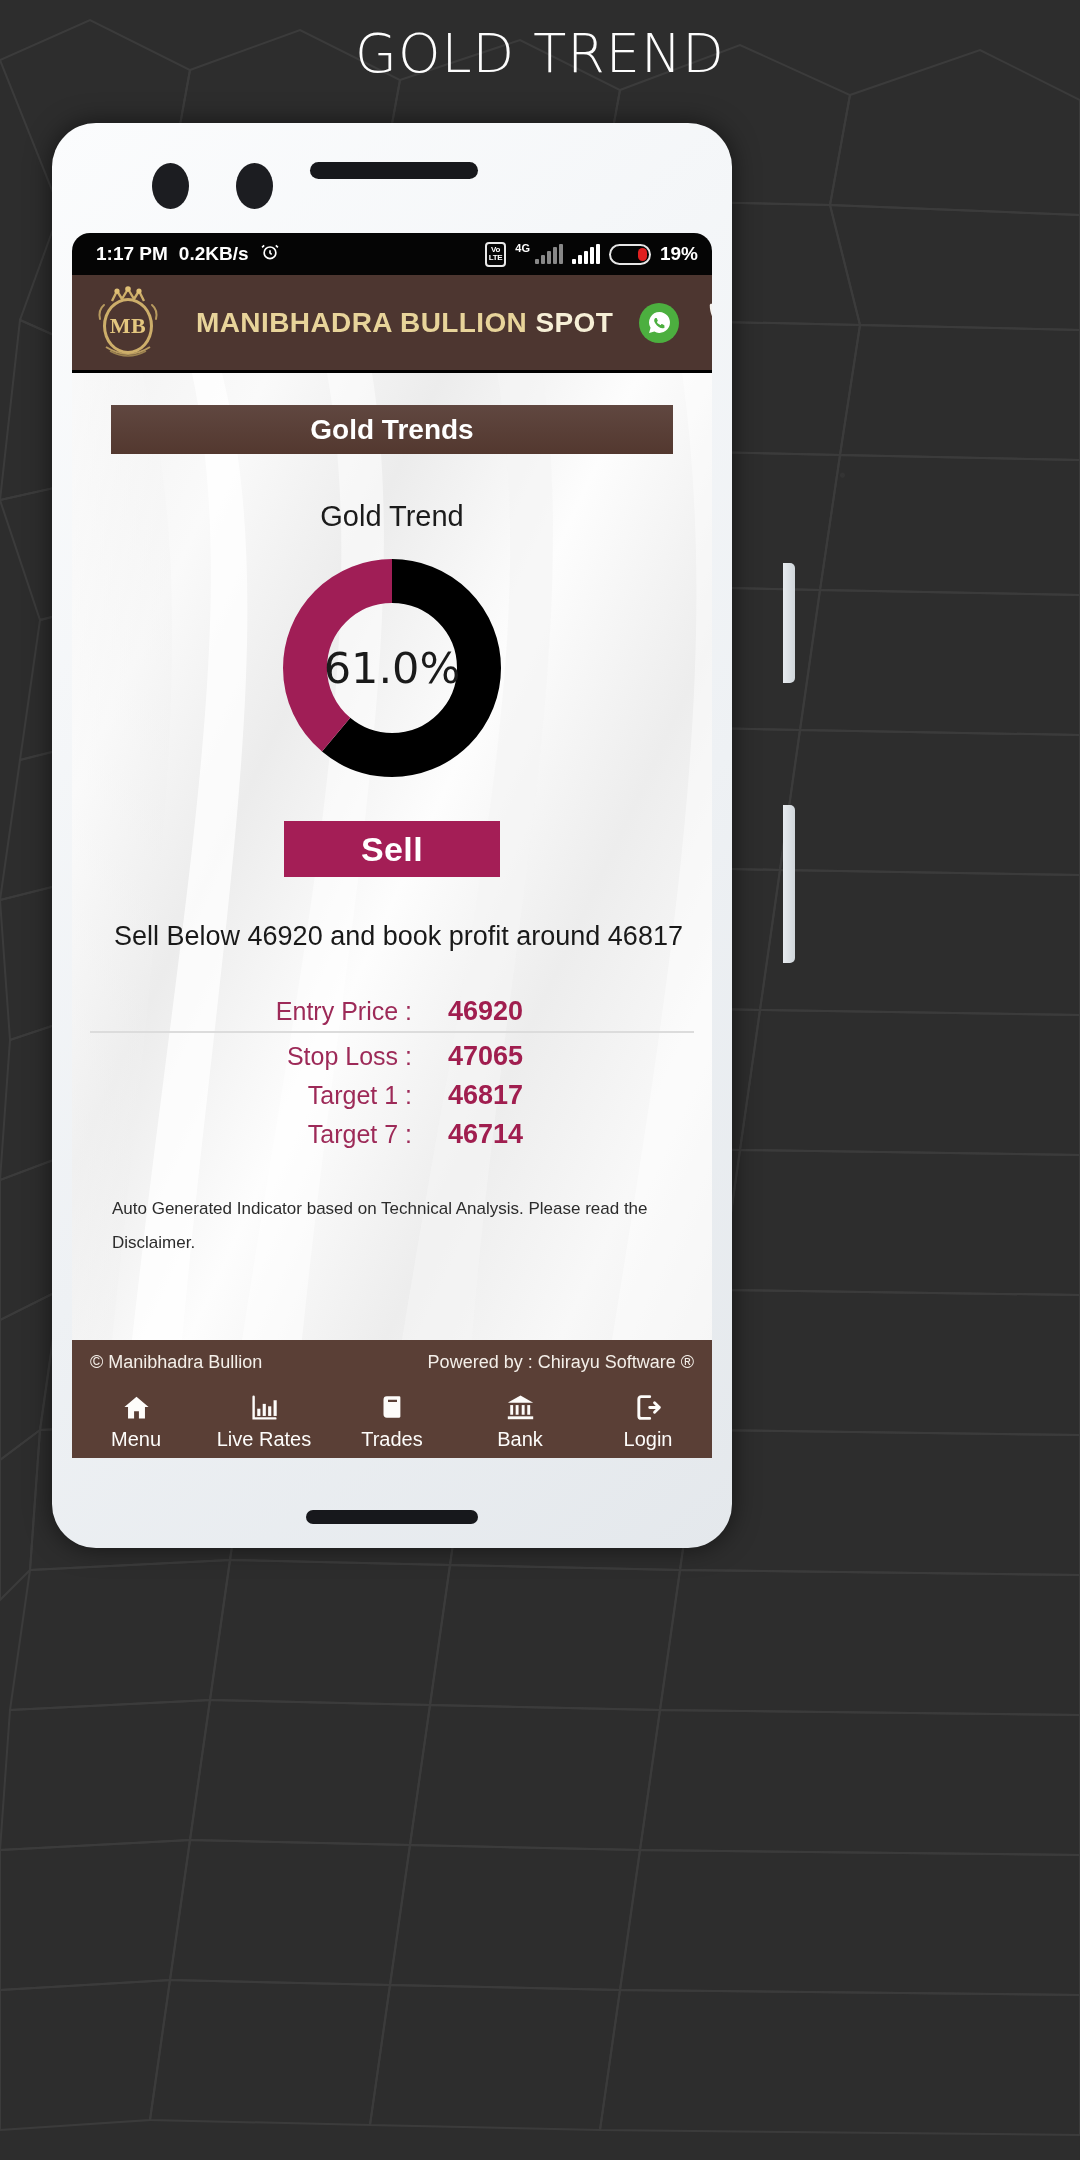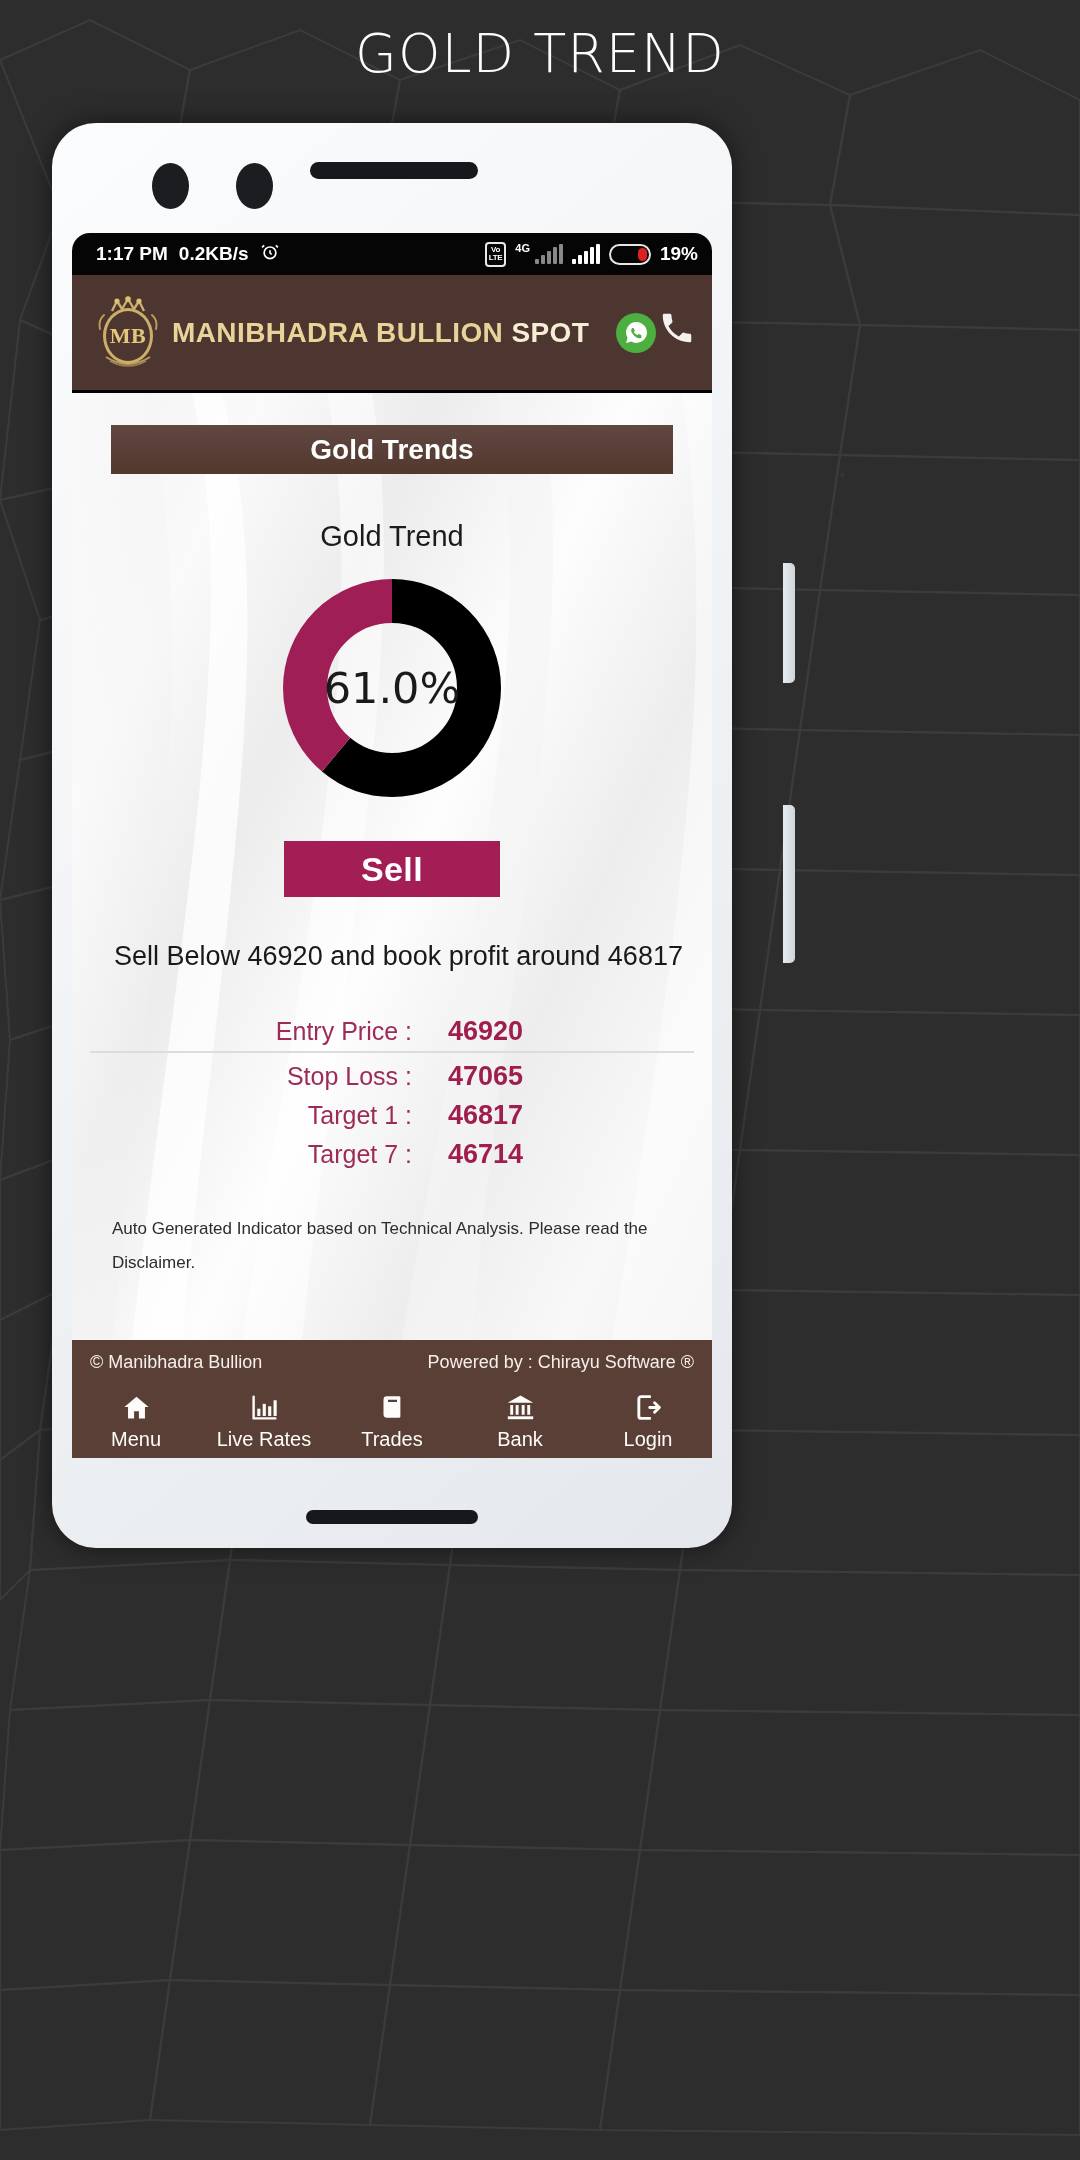--- a/index.html
+++ b/index.html
@@ -112,23 +112,23 @@
     border-radius: 11px; position: relative;
   }
   #battery::after {
     content:""; position:absolute; right:2px; top:2px; bottom:2px;
     width: 9px; background:#e02020; border-radius: 6px;
   }
   #batt-pct { font-size: 19px; }
 
   
   #app-header {
-    height: 118px; background: #4d3630;
+    height: 98px; background: #4d3630;
     display: flex; align-items: center;
-    padding: 0 16px 0 14px; gap: 2px;
+    padding: 0 16px 0 14px; gap: 26px;
     flex: none;
     border-bottom: 3px solid #000;
   }
   #logo-crest { width: 84px; height: 84px; position: relative; flex: none; }
   #logo-crest .ring {
     position:absolute; left:17px; top:17px; width:50px; height:56px;
     border: 3px solid #cdae6a; border-radius: 50%;
     display:flex; align-items:center; justify-content:center;
   }
   #logo-crest .mb {

